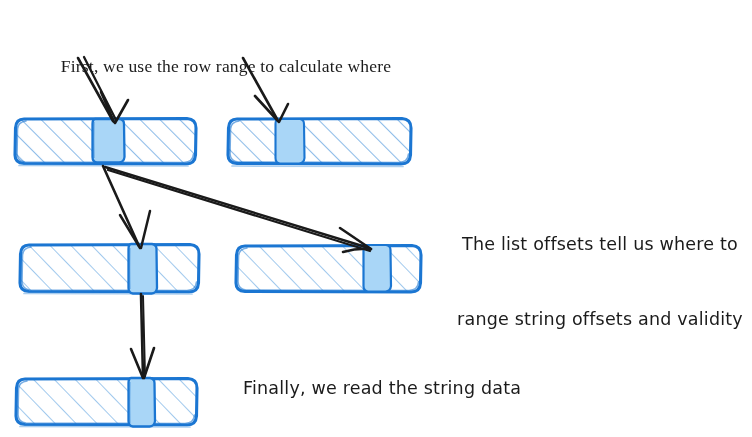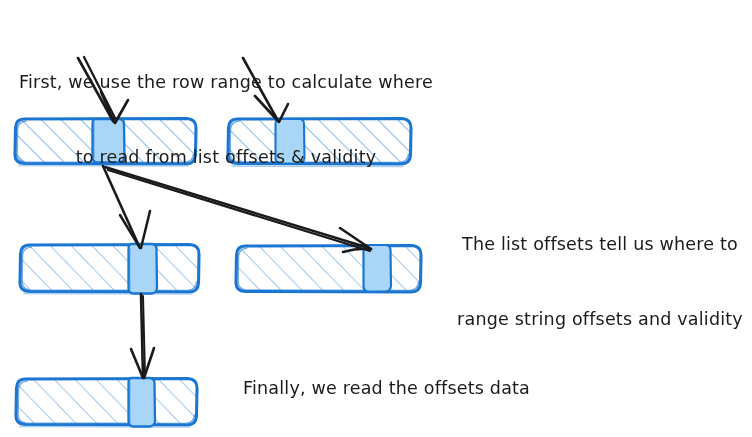--- a/index.html
+++ b/index.html
@@ -152,31 +152,30 @@
     </g>
 
     <g>
       <path d="M141 294 L143 377" fill="none" stroke="#1a1a1a" stroke-width="2.6" stroke-linecap="round"></path>
       <path d="M143 296 L145 376" fill="none" stroke="#1a1a1a" stroke-width="2.0" stroke-linecap="round"></path>
       <path d="M131 349 L143 378" fill="none" stroke="#1a1a1a" stroke-width="2.6" stroke-linecap="round"></path>
       <path d="M154 348 L144 378" fill="none" stroke="#1a1a1a" stroke-width="2.6" stroke-linecap="round"></path>
     </g>
   </svg>
 
-  <div class="note-text ta-center" style="left:6px; top:20px; width:440px;">
+  <div class="note-text ta-center" style="left:6px; top:4px; width:440px;font-family:Liberation Serif, serif;">
     <span class="note-line">First, we use the row range to calculate where</span>
-    <span class="note-line">to read from list offsets &amp; validity</span>
   </div>
 
   <div class="note-text ta-center" style="left:432px; top:182px; width:336px;">
     <span class="note-line">The list offsets tell us where to</span>
     <span class="note-line">range string offsets and validity</span>
   </div>
 
   <div class="note-text ta-left" style="left:243px; top:326px; width:360px;">
-    <span class="note-line">Finally, we read the offsets data</span>
+    <span class="note-line">Finally, we read the string data</span>
   </div>
 
   <div class="note-text ta-left" style="left:243px; top:389px; width:360px;">
     
   </div>
 
 </div>
 
 </body></html>

